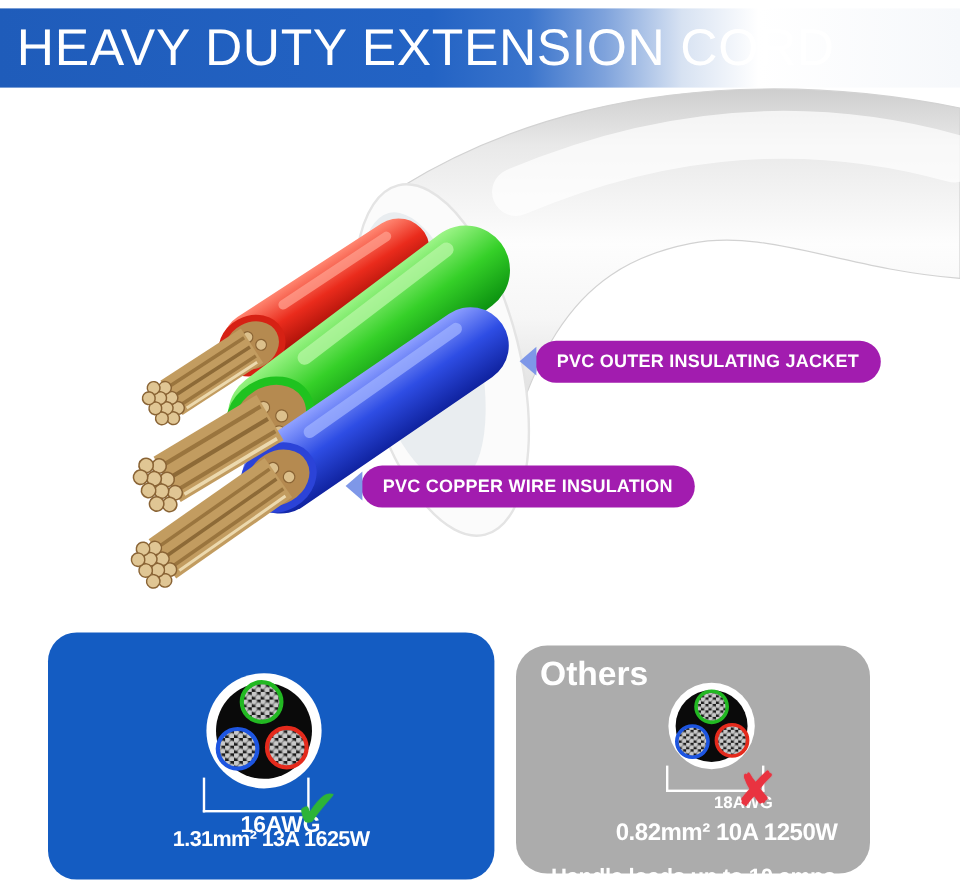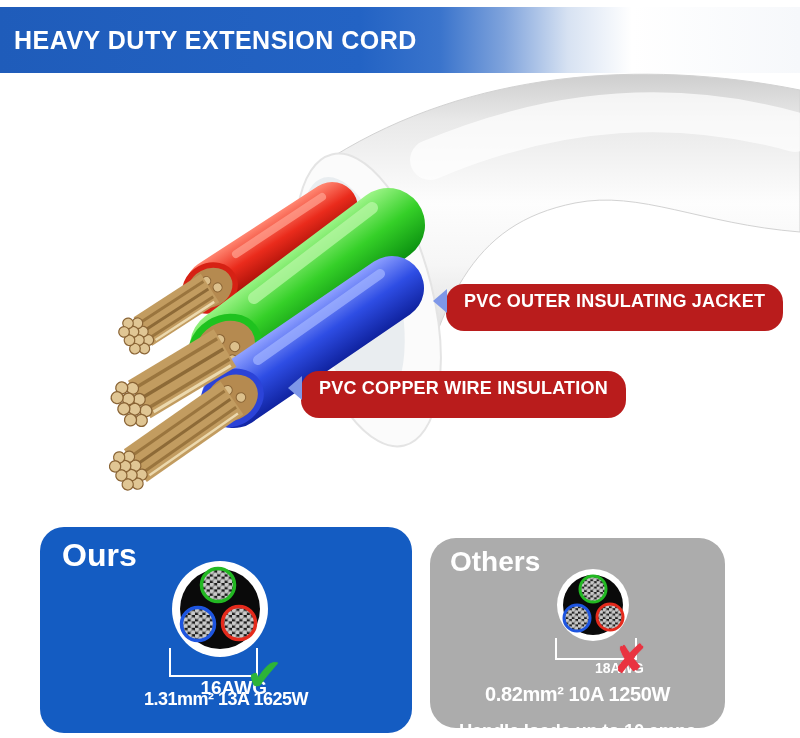--- a/index.html
+++ b/index.html
@@ -7,37 +7,37 @@
     position:relative;width:800px;height:738px;overflow:hidden;background:#ffffff;
     font-family:"Liberation Sans","DejaVu Sans",sans-serif;
   }
   
   .banner{
     position:absolute;left:0;top:7px;width:800px;height:66px;
     background:linear-gradient(90deg,#1f5cba 0%,#2363c4 45%,#3a74cc 55%,#7fa3dc 63%,#d7e2f2 71%,#ffffff 79%,#f6f8fb 100%);
   }
   .banner-title{
     position:absolute;left:14px;top:0;height:48px;line-height:66px;
-    color:#ffffff;font-size:25px;font-weight:700;letter-spacing:.5px;white-space:nowrap;
+    color:#ffffff;font-size:43px;font-weight:400;letter-spacing:.5px;white-space:nowrap;
   }
   
   .cable-svg{position:absolute;left:0;top:0;}
   
   .pill{
-    position:absolute;height:47px;line-height:35px;padding:0 18px;border-radius:18px;
-    background:#b91c1c;color:#ffffff;font-weight:700;font-size:18px;letter-spacing:.2px;
+    position:absolute;height:35px;line-height:35px;padding:0 18px;border-radius:18px;
+    background:#a21caf;color:#ffffff;font-weight:700;font-size:15px;letter-spacing:.2px;
     white-space:nowrap;
   }
   .pill .tip{
     position:absolute;left:-13px;top:5px;width:0;height:0;
     border-top:12px solid transparent;border-bottom:12px solid transparent;
     border-right:14px solid #7e97e8;
   }
   .pill-jacket{left:446px;top:284px;}
-  .pill-insulation{left:301px;top:371px;}
+  .pill-insulation{left:301px;top:388px;}
   
   .card{position:absolute;color:#ffffff;}
   .card-ours{left:40px;top:527px;width:372px;height:206px;border-radius:24px;background:#145cc2;}
   .card-others{left:430px;top:538px;width:295px;height:190px;border-radius:26px;background:#acacac;}
   .card-heading{position:absolute;font-weight:700;}
   .card-ours .card-heading{left:22px;top:10px;font-size:32px;}
   .card-others .card-heading{left:20px;top:8px;font-size:28px;}
   .cross-section{position:absolute;}
   .card-ours .cross-section{left:118px;top:24px;}
   .card-others .cross-section{left:117px;top:27px;}
@@ -46,21 +46,21 @@
   .card-others .gauge-bracket{left:125px;top:100px;width:78px;height:20px;}
   .gauge-label{position:absolute;text-align:right;font-weight:700;}
   .card-ours .gauge-label{left:117px;top:150px;width:110px;font-size:19px;}
   .card-others .gauge-label{left:114px;top:122px;width:100px;font-size:14px;}
   .verdict{position:absolute;font-weight:700;line-height:1;}
   .verdict-check{left:206px;top:126px;font-size:44px;color:#2db438;text-shadow:0 0 1px #2db438;}
   .verdict-cross{left:183px;top:101px;font-size:40px;color:#e93340;text-shadow:0 0 1px #e93340;}
   .spec-line,.load-line{position:absolute;left:0;width:100%;text-align:center;font-weight:700;line-height:1;white-space:nowrap;}
   .card-ours .spec-line{top:163px;font-size:18px;letter-spacing:-.5px;}
   .card-ours .load-line{top:187px;font-size:21px;letter-spacing:-.3px;}
-  .card-others .spec-line{top:146px;font-size:20px;letter-spacing:-.4px;}
+  .card-others .spec-line{top:146px;font-size:20px;letter-spacing:-.4px;padding-left:28px;}
   .card-others .load-line{top:168px;font-size:18.5px;letter-spacing:-.3px;margin-top:16px;}
 </style>
 </head>
 <body>
 
 <div id="stage">
 
   <div class="banner">
     <div class="banner-title">HEAVY DUTY EXTENSION CORD</div>
   </div>
@@ -200,21 +200,20 @@
   <div class="pill pill-jacket">
     <span class="tip"></span>
     <span>PVC OUTER INSULATING JACKET</span>
   </div>
   <div class="pill pill-insulation">
     <span class="tip"></span>
     <span>PVC COPPER WIRE INSULATION</span>
   </div>
 
   <div class="card card-ours">
-    <div class="card-heading">Ours</div>
     <svg class="cross-section" width="124" height="124" viewBox="0 0 124 124">
       <defs>
         <pattern id="strandP1" width="7.4" height="6.4" patternUnits="userSpaceOnUse">
           <circle cx="1.85" cy="1.6" r="2.6" fill="#c9c9c9" stroke="#6e6e6e" stroke-width=".6"></circle>
           <circle cx="5.55" cy="4.8" r="2.6" fill="#c9c9c9" stroke="#6e6e6e" stroke-width=".6"></circle>
         </pattern>
       </defs>
       <circle cx="62" cy="58" r="48" fill="#ffffff"></circle>
       <circle cx="62" cy="58" r="40" fill="#0a0a0a"></circle>
       <g>

